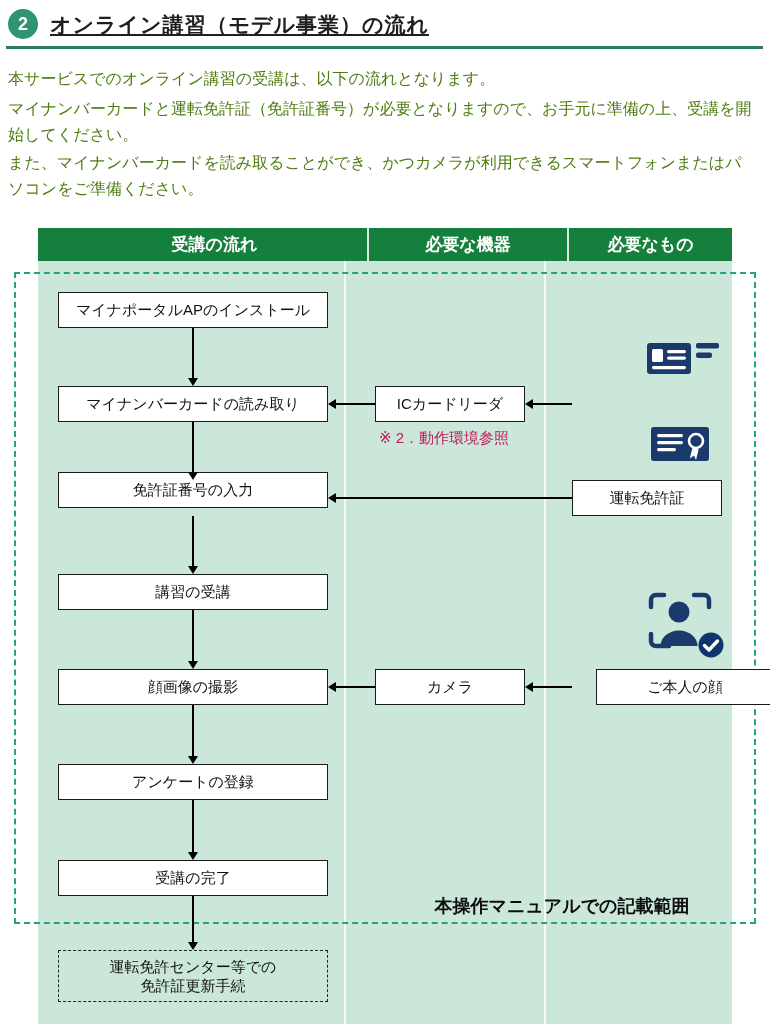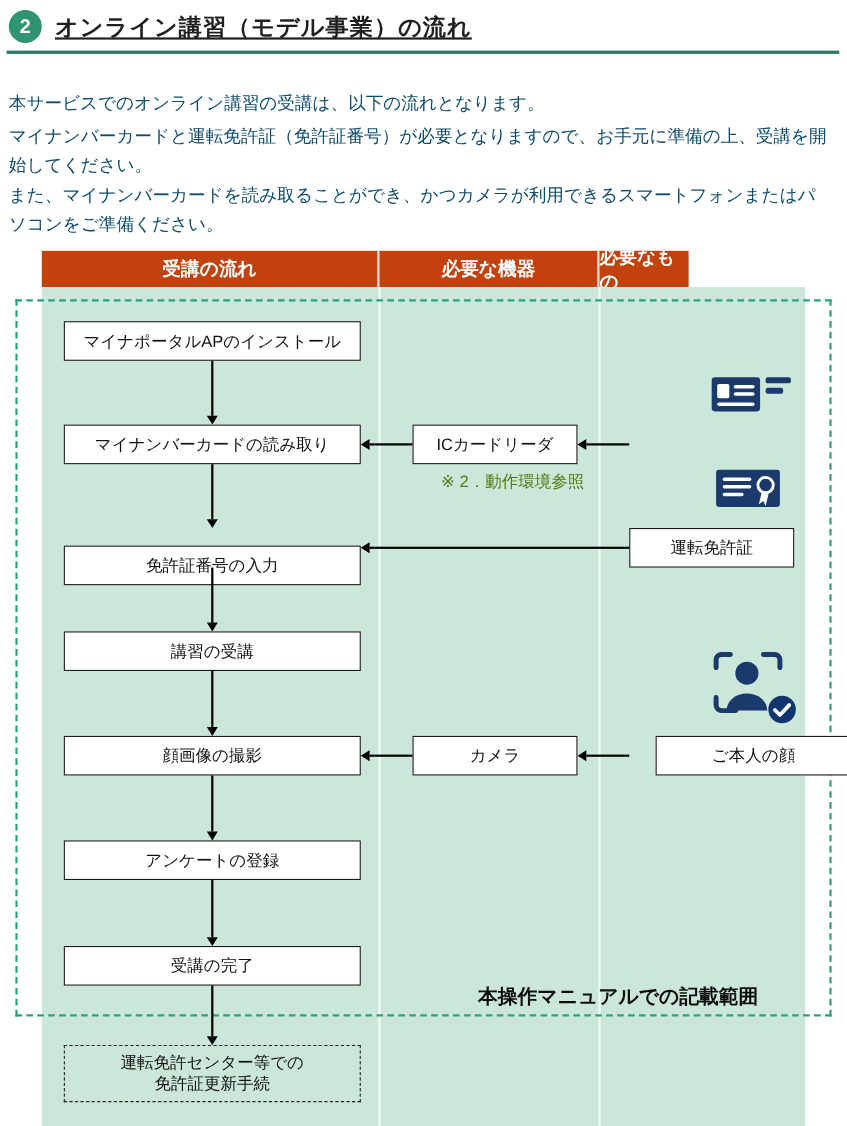--- a/index.html
+++ b/index.html
@@ -17,29 +17,29 @@
     border-radius:50%; background:#2E9473; color:#fff;
     display:flex; align-items:center; justify-content:center;
     font-size:18px; font-weight:bold;
   }
   .title {
     position:absolute; left:50px; top:11px;
     font-size:21px; font-weight:bold; color:#1f1f1f; letter-spacing:1px;text-decoration:underline;
   }
   .rule { position:absolute; left:6px; top:46px; width:757px; height:3px; background:#2D7A63; }
 
-  .intro { position:absolute; font-size:16px; line-height:1.63; color:#0c4a6e;margin-top:16px; }
+  .intro { position:absolute; font-size:16px; line-height:1.63; color:#4d7c0f; }
   #p1 { left:8px; top:66px;  width:748px; }
   #p2 { left:8px; top:96px;  width:748px; }
   #p3 { left:8px; top:150px; width:748px; }
 
   
   .thead {
-    position:absolute; left:38px; top:228px; width:588px; height:33px;
-    display:flex; background:#c2410c;
+    position:absolute; left:38px; top:228px; width:694px; height:33px;
+    display:flex; background:#15803d;padding-left:24px;
   }
   .th {
     display:flex; align-items:center; justify-content:center;
     color:#fff; font-weight:bold; font-size:17px;
   }
   .th1 { width:307px; border-right:2px solid rgba(255,255,255,.85); }
   .th2 { width:200px; border-right:2px solid rgba(255,255,255,.85); }
   .th3 { flex:1; }
 
   .tbody { position:absolute; left:38px; top:261px; width:694px; height:763px; background:#CBE7DA; }
@@ -58,21 +58,21 @@
     display:flex; align-items:center; justify-content:center;
     font-size:15px; text-align:left; color:#111;
   }
   .dashed-box {
     position:absolute; left:58px; top:950px; width:270px; height:52px;
     border:1.6px dashed #222; display:flex; flex-direction:column;
     align-items:center; justify-content:center;
     font-size:15px; line-height:1.3; color:#111; background:transparent;
   }
 
-  .note { position:absolute; left:401px; top:429px; font-size:15px; color:#4d7c0f; }
+  .note { position:absolute; left:379px; top:429px; font-size:15px; color:#be185d; }
   .scope-label {
     position:absolute; left:412px; top:894px; width:300px;
     text-align:center; font-size:18px; font-weight:bold; color:#0d0d0d;
   }
 
   
   .arr-v { position:absolute; width:2px; background:#000; }
   .arr-v::after {
     content:""; position:absolute; left:-4px; bottom:-8px; width:0; height:0;
     border-left:5px solid transparent; border-right:5px solid transparent;
@@ -108,21 +108,21 @@
     <div class="th th3">必要なもの</div>
   </div>
 
   <div class="tbody"></div>
   <div class="colsep" id="sep1"></div>
   <div class="colsep" id="sep2"></div>
   <div class="scope-rect"></div>
 
   <div class="fbox" style="left:58px;top:292px;width:270px;height:36px">マイナポータルAPのインストール</div>
   <div class="fbox" style="left:58px;top:386px;width:270px;height:36px">マイナンバーカードの読み取り</div>
-  <div class="fbox" style="left:58px;top:496px;width:270px;height:36px">免許証番号の入力</div>
+  <div class="fbox" style="left:58px;top:472px;width:270px;height:36px">免許証番号の入力</div>
   <div class="fbox" style="left:58px;top:574px;width:270px;height:36px">講習の受講</div>
   <div class="fbox" style="left:58px;top:669px;width:270px;height:36px">顔画像の撮影</div>
   <div class="fbox" style="left:58px;top:764px;width:270px;height:36px">アンケートの登録</div>
   <div class="fbox" style="left:58px;top:860px;width:270px;height:36px">受講の完了</div>
 
   <div class="dashed-box">
     <span>運転免許センター等での</span>
     <span>免許証更新手続</span>
   </div>
 

